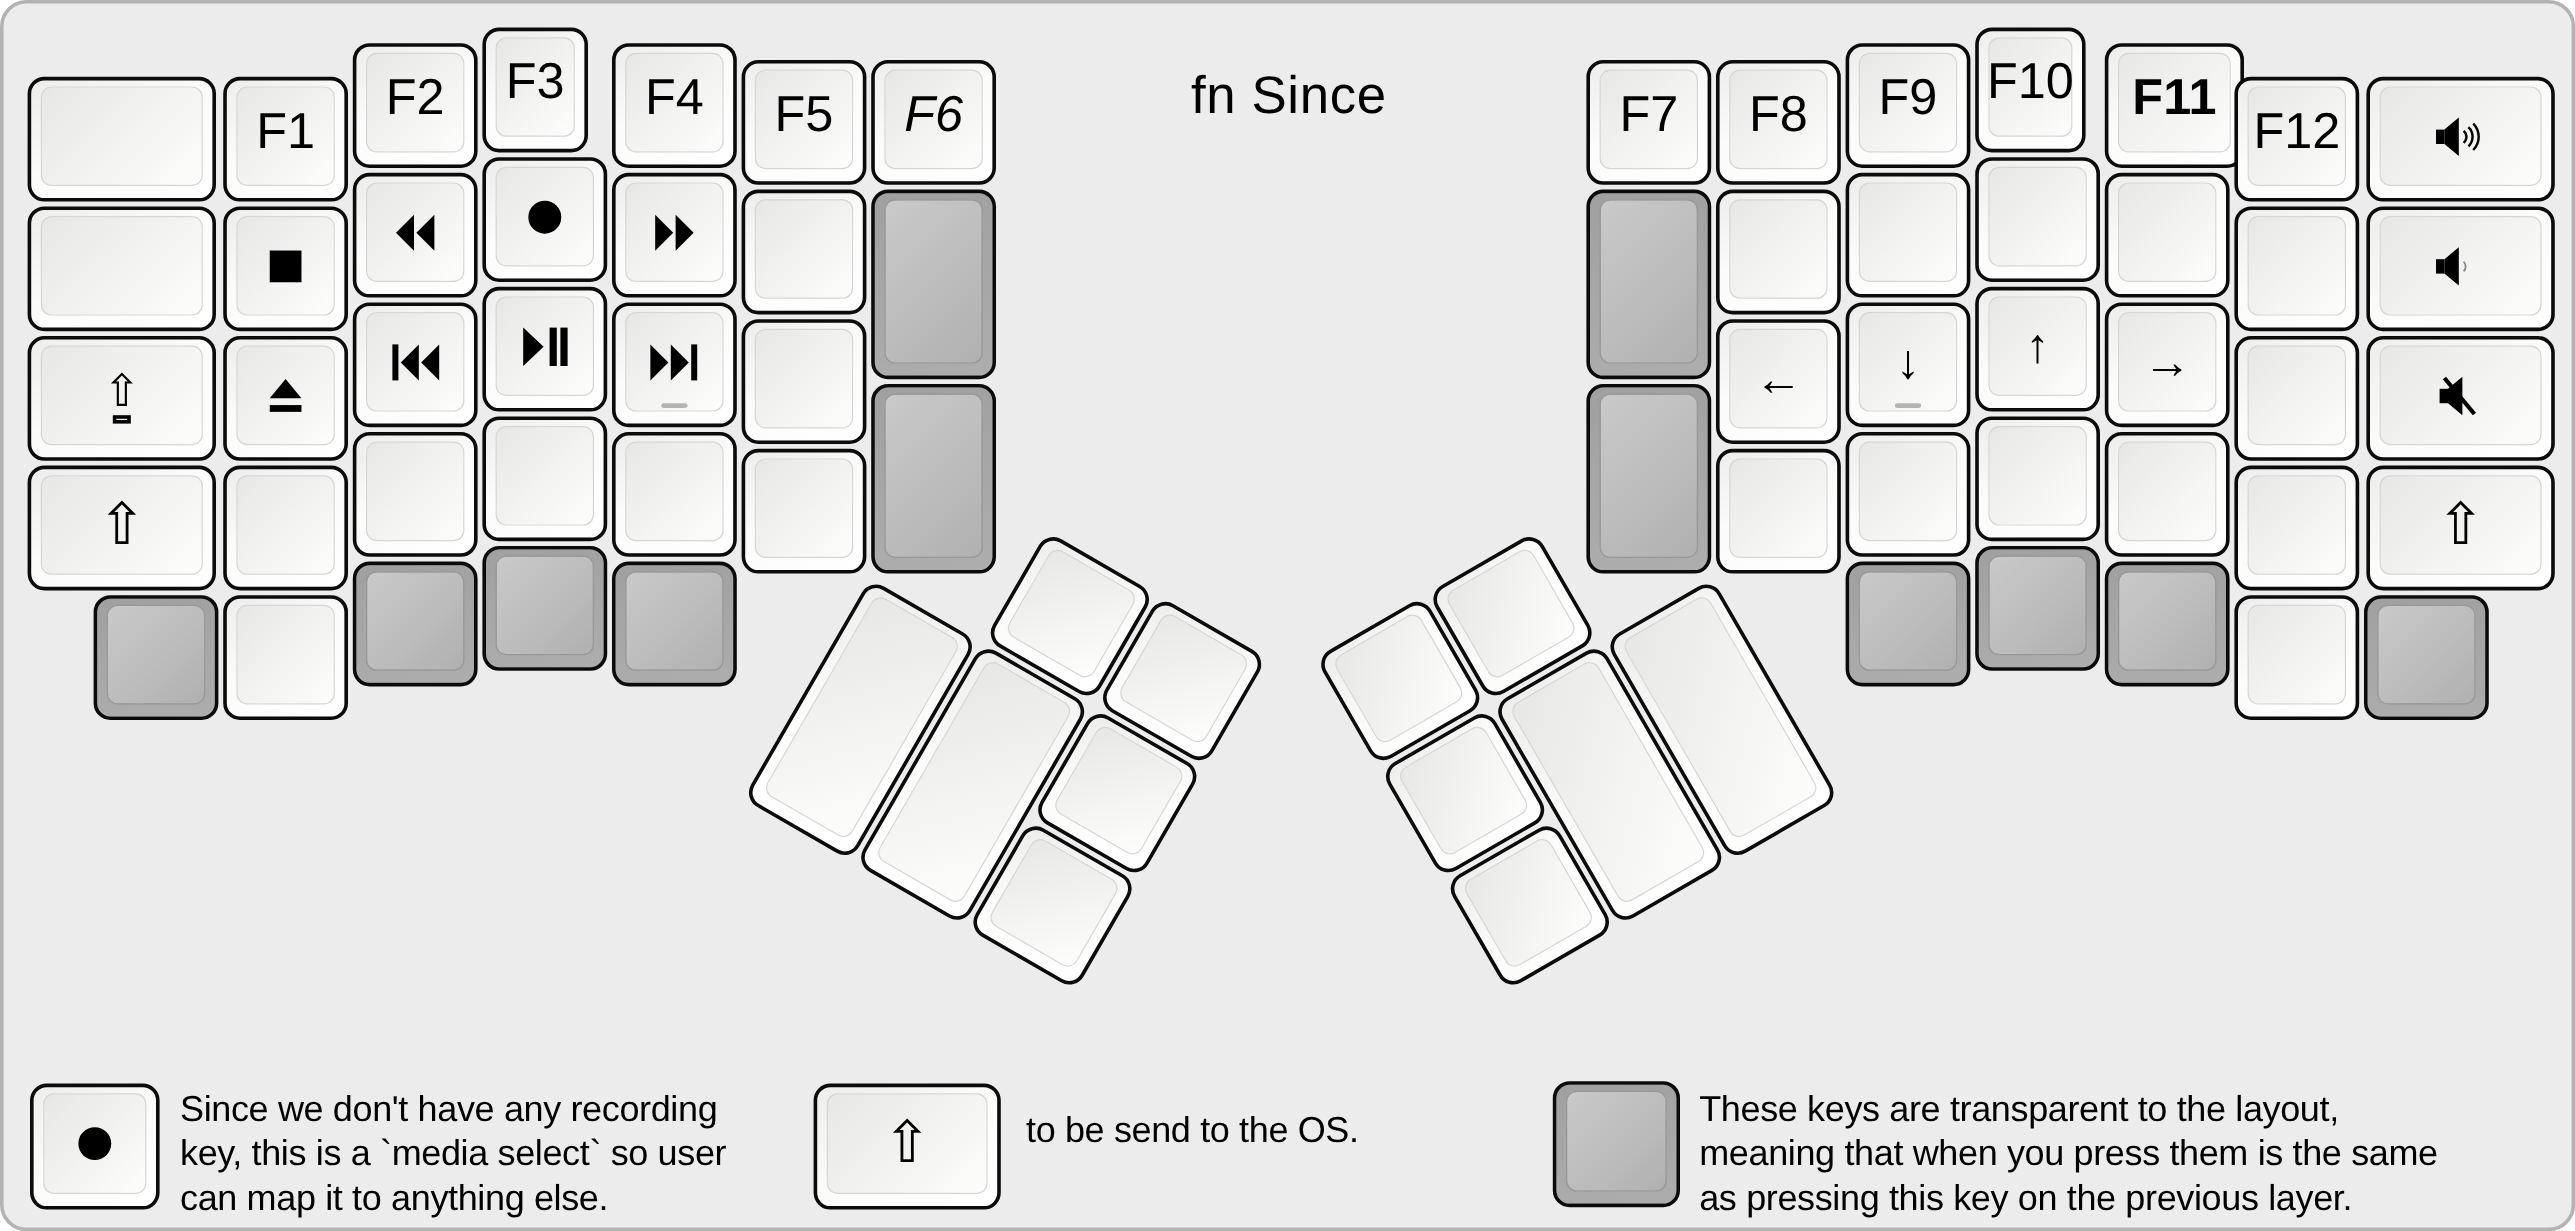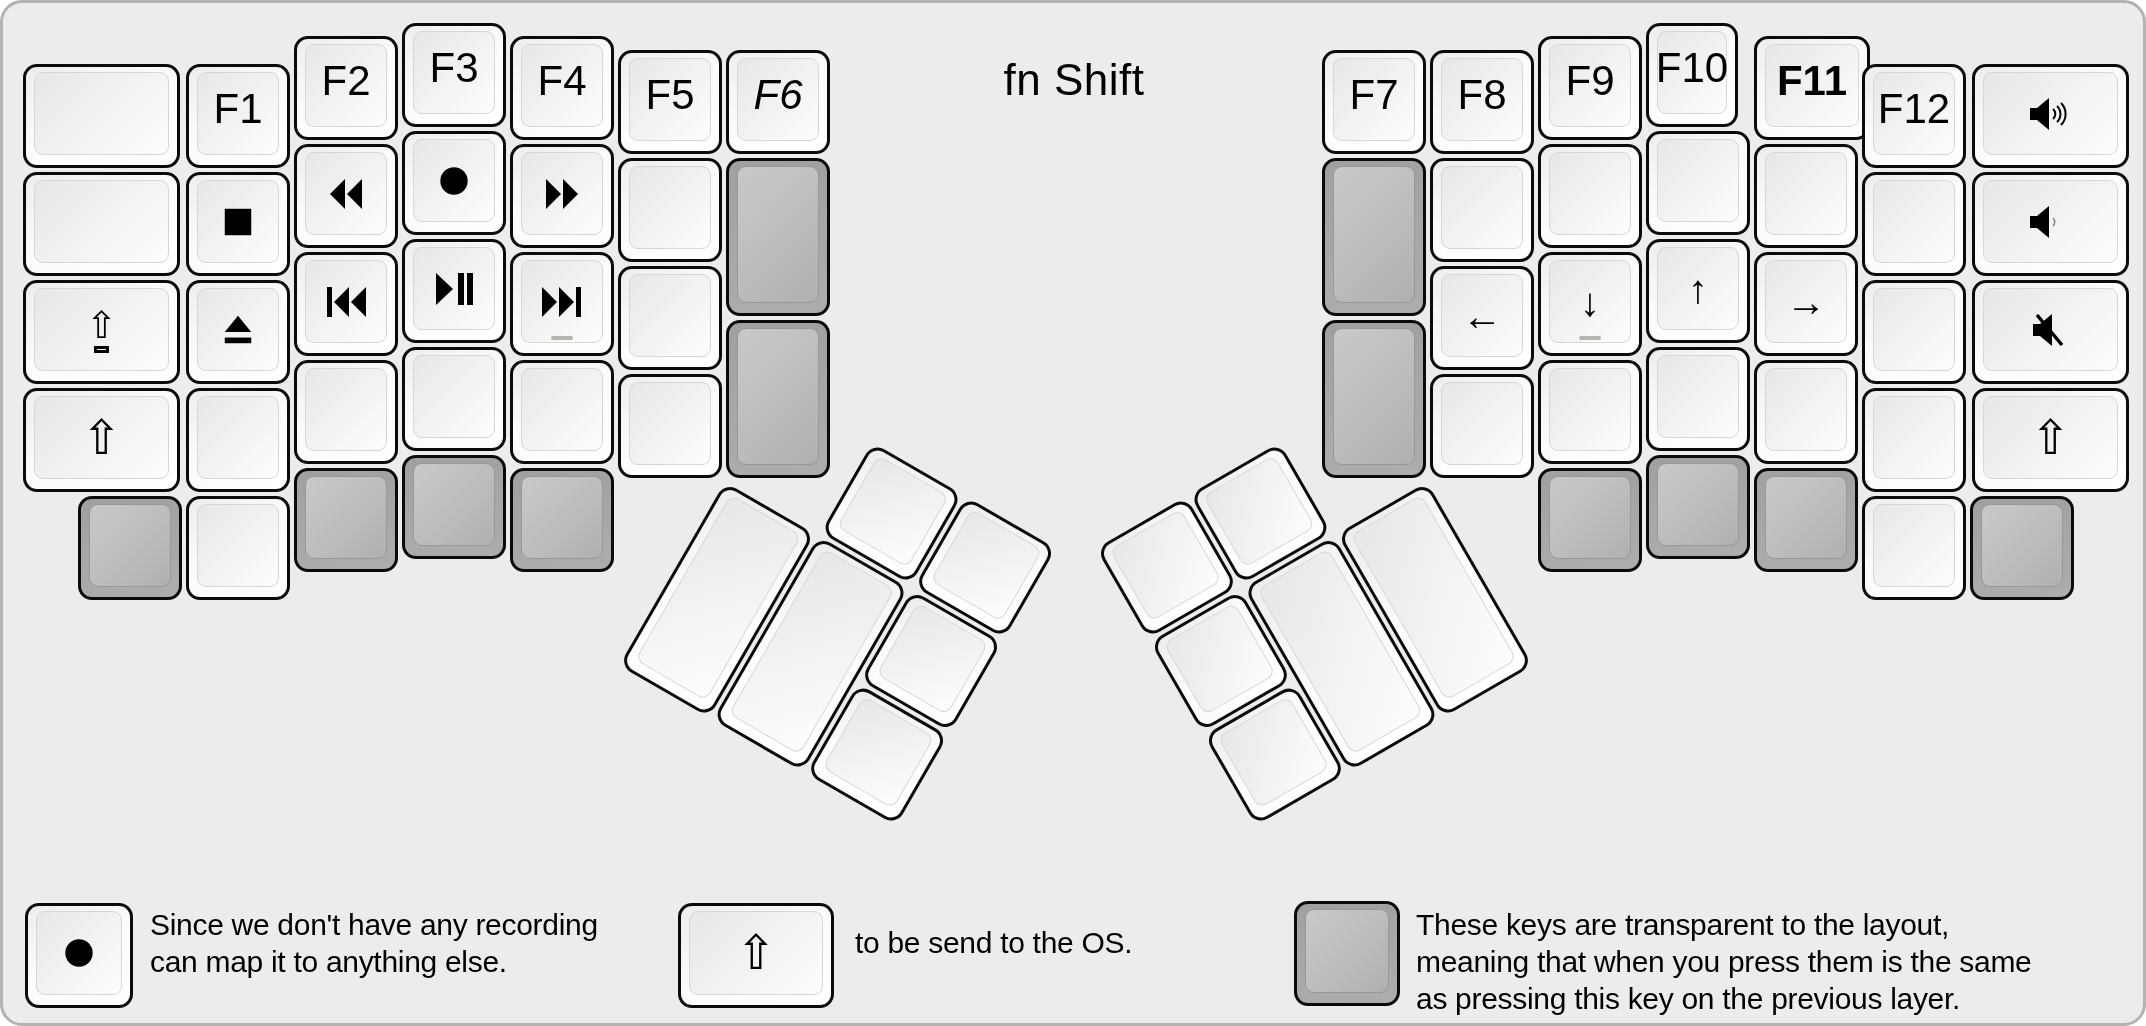--- a/index.html
+++ b/index.html
@@ -45,21 +45,21 @@
   .thumb .key{pointer-events:auto;}
   .thumb-left{transform:rotate(30deg);transform-origin:722px 479px;}
   .thumb-right{transform:rotate(-30deg);transform-origin:1424px 479px;}
   
   .legend-text{position:absolute;font-size:30px;line-height:37px;letter-spacing:-0.3px;white-space:nowrap;}
 </style>
 </head>
 <body>
 
 <div class="canvas">
-  <div class="title">fn Shift</div>
+  <div class="title">fn Since</div>
   <div id="mainKeys">
       <div class="key" style="left: 20px; top: 61px; width: 157px; height: 104px;">
         <div class="face"></div>
       </div>
       <div class="key" style="left: 20px; top: 169px; width: 157px; height: 104px;">
         <div class="face"></div>
       </div>
       <div class="key" style="left: 20px; top: 277px; width: 157px; height: 104px;">
         <div class="face">
           <span class="glyph g-caps">⇧</span>
@@ -112,21 +112,21 @@
           <svg width="42" height="32" viewBox="0 0 42 32">
             <rect x="2" y="1" width="5" height="30" fill="#000"></rect>
             <polygon points="24,1 24,31 9,16" fill="#000"></polygon>
             <polygon points="41,1 41,31 26,16" fill="#000"></polygon>
           </svg>
         </div>
       </div>
       <div class="key" style="left: 291px; top: 357px; width: 104px; height: 104px;">
         <div class="face"></div>
       </div>
-      <div class="key" style="left: 399px; top: 20px; width: 104px; height: 104px;">
+      <div class="key" style="left: 399px; top: 20px; width: 88px; height: 104px;">
         <div class="face">
           <span class="klabel">F3</span>
         </div>
       </div>
       <div class="key" style="left: 399px; top: 128px; width: 104px; height: 104px;">
         <div class="face">
           <svg width="34" height="34" viewBox="0 0 36 36">
             <circle cx="18" cy="18" r="14.5" fill="#000"></circle>
           </svg>
         </div>
@@ -392,20 +392,21 @@
   <div id="legend">
       <div class="key" style="left: 22px; top: 900px; width: 108px; height: 105px;">
         <div class="face">
           <svg width="34" height="34" viewBox="0 0 36 36">
             <circle cx="18" cy="18" r="14.5" fill="#000"></circle>
           </svg>
         </div>
       </div>
       <div class="legend-text" style="left: 147px; top: 903px;">
         <div>Since we don't have any recording</div>
+        <div>key, this is a `media select` so user</div>
         <div>can map it to anything else.</div>
       </div>
       <div class="key" style="left: 675px; top: 900px; width: 156px; height: 105px;">
         <div class="face">
           <span class="glyph g-shift">⇧</span>
         </div>
       </div>
       <div class="legend-text" style="left: 852px; top: 921px;">
         <div>to be send to the OS.</div>
       </div>

